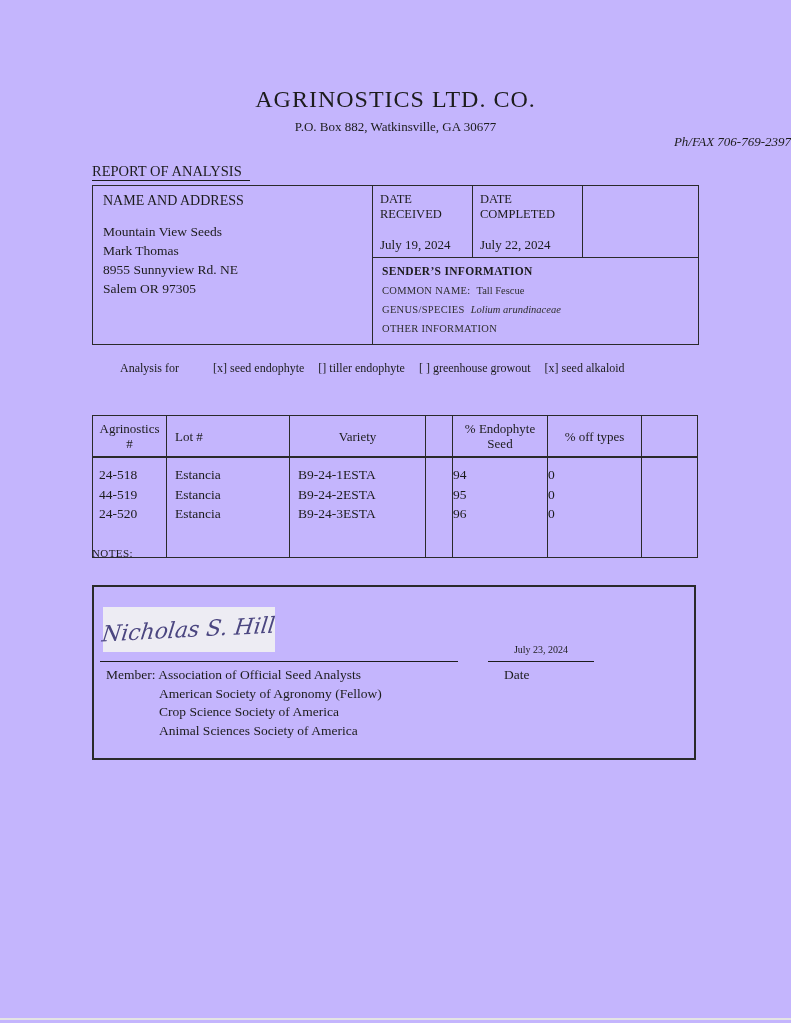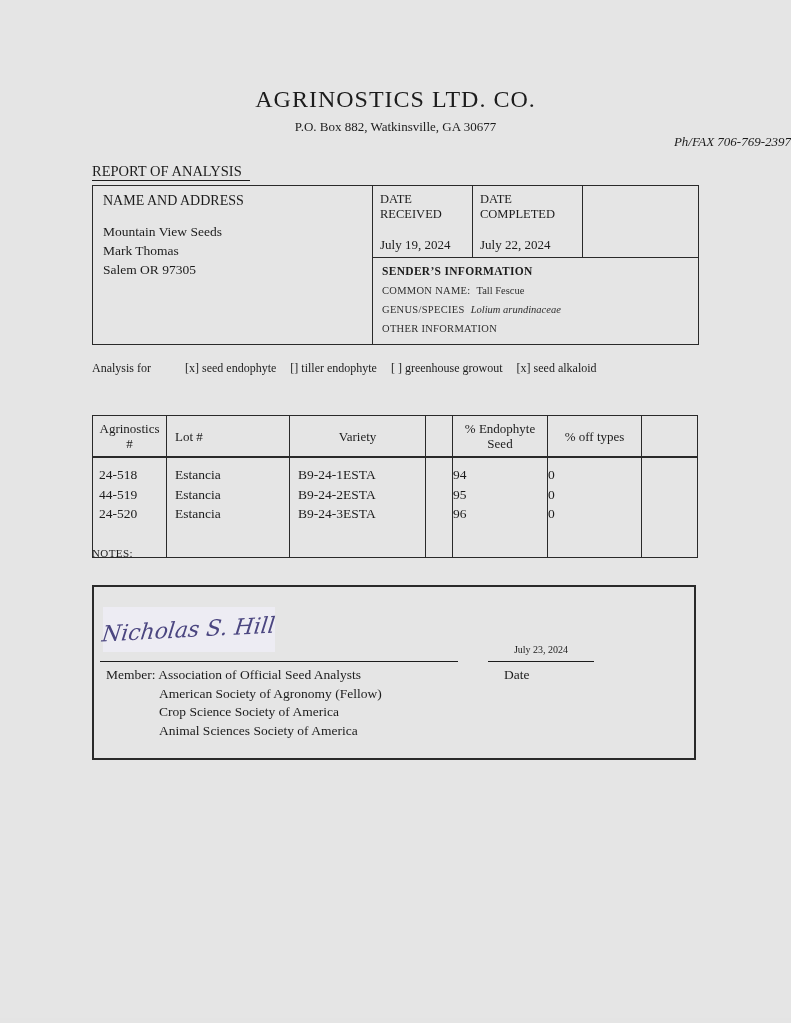--- a/index.html
+++ b/index.html
@@ -1,16 +1,16 @@
 <!DOCTYPE html>
 <html><head>
 <meta charset="utf-8">
 <style>
   html,body{margin:0;padding:0;background:#fff;}
-  .page{position:relative;width:791px;height:1023px;background:#e5e5e5;overflow:hidden;
+  .page{position:relative;width:791px;height:1023px;background:#c4b5fd;overflow:hidden;
         font-family:"Liberation Serif","DejaVu Serif",serif;color:#1c1c1c;}
   .abs{position:absolute;}
 
   
   .company-name{left:0;right:0;top:86px;text-align:center;font-size:24px;letter-spacing:1px;}
   .company-address{left:0;right:0;top:119px;text-align:center;font-size:13px;}
   .company-phone{left:0;right:0;top:134px;text-align:right;font-size:13px;font-style:italic;}
 
   .report-title{left:92px;top:163px;font-size:14.5px;}
   .report-title span{border-bottom:1.5px solid #1c1c1c;padding-bottom:1px;padding-right:8px;}
@@ -30,21 +30,21 @@
   .date-cell.c3 .lbl{margin-top:13px;}
   .date-cell .val{position:absolute;left:7px;bottom:5px;font-size:13px;white-space:nowrap;}
   .sender{flex:1;padding:7px 9px;box-sizing:border-box;}
   .sender-title{font-size:11.5px;font-weight:bold;letter-spacing:.3px;}
   .sender-line{margin-top:8px;font-size:10.5px;letter-spacing:.3px;color:#2e2e2e;}
   .sender-line .v{margin-left:6px;letter-spacing:0;}
   .sender-line .it{font-style:italic;}
 
   
   .analysis-line{left:92px;top:361px;font-size:12px;display:flex;white-space:nowrap;}
-  .analysis-label{width:93px;}
+  .analysis-label{width:93px;margin-left:28px;}
   .analysis-line .chk{margin-right:14px;}
 
   
   .rtable{left:92px;top:388px;width:606px;height:143px;border:1.8px solid #2a2a2a;box-sizing:border-box;
           display:grid;grid-template-columns:74px 123px 136px 27px 95px 94px 1fr;grid-template-rows:42px 1fr;margin-top:27px;}
   .th{border-right:1.5px solid #2a2a2a;border-bottom:2.4px solid #2a2a2a;display:flex;align-items:center;
       justify-content:center;text-align:center;font-size:13px;line-height:15px;padding:2px 2px;box-sizing:border-box;}
   .th.left{justify-content:flex-start;text-align:left;padding-left:8px;}
   .th:nth-child(7){border-right:none;}
   .td{border-right:1.5px solid #2a2a2a;font-size:13.5px;line-height:19.5px;padding-top:7px;box-sizing:border-box;}
@@ -83,20 +83,21 @@
   <div class="abs report-title">
     <span>REPORT OF ANALYSIS</span>
   </div>
 
   <div class="abs info-box">
     <div class="na-cell">
       <div class="na-label">NAME AND ADDRESS</div>
       <div class="na-lines">
         <div>Mountain View Seeds</div>
         <div>Mark Thomas</div>
+        <div>8955 Sunnyview Rd. NE</div>
         <div>Salem OR  97305</div>
       </div>
     </div>
     <div class="right-col">
       <div class="dates-row">
         <div class="date-cell c1">
           <div class="lbl">DATE
 RECEIVED</div>
           <div class="val">July 19, 2024</div>
         </div>

